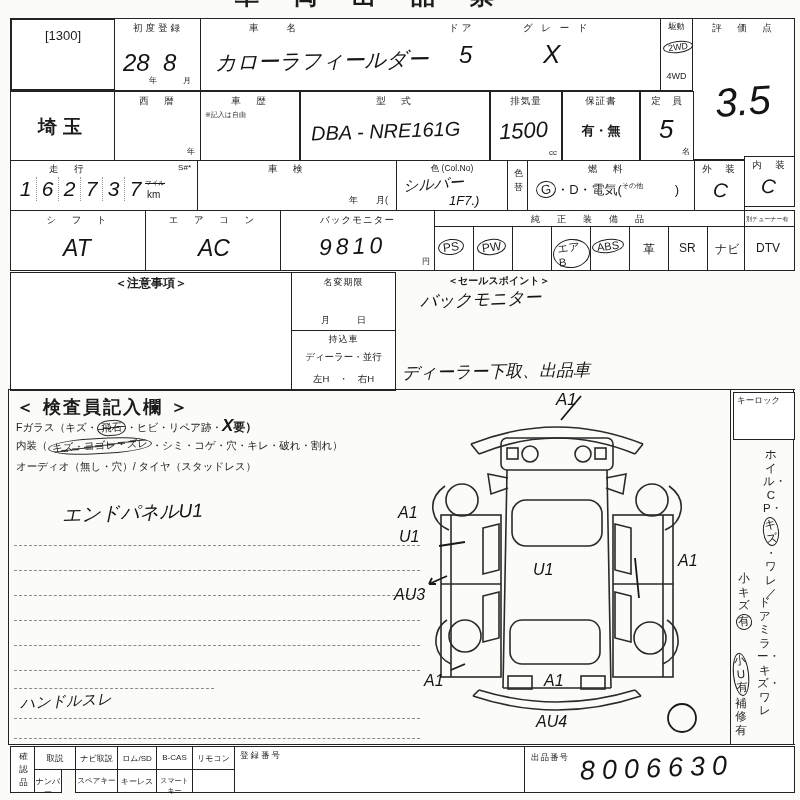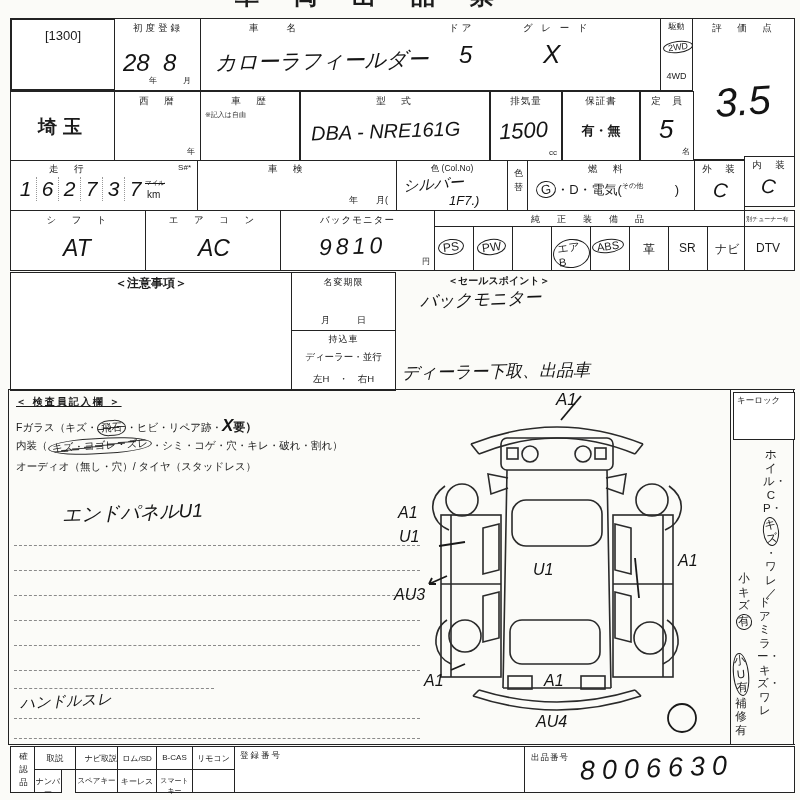--- a/index.html
+++ b/index.html
@@ -214,21 +214,21 @@
 <div class="abs" style="left:400px;top:274px;font-size:10px;font-weight:bold;margin-left:48px;">＜セールスポイント＞</div>
 <div class="hw abs" style="left:420px;top:288px;font-size:17px;transform:rotate(-2deg);">バックモニター</div>
 <div class="hw abs" style="left:402px;top:360px;font-size:17px;transform:rotate(-1deg);">ディーラー下取、出品車</div>
 
 <div class="abs" style="left:8px;top:389px;width:787px;border-top:1.6px solid #232323;"></div>
 <div class="abs" style="left:8px;top:389px;height:356px;border-left:1.6px solid #232323;"></div>
 <div class="abs" style="left:793px;top:389px;height:356px;border-left:1.6px solid #232323;"></div>
 <div class="abs" style="left:730px;top:389px;height:356px;border-left:1.6px solid #232323;"></div>
 <div class="abs" style="left:8px;top:744px;width:787px;border-top:1.6px solid #232323;"></div>
 
-<div class="abs" style="left:16px;top:395px;font-size:10px;font-weight:bold;letter-spacing:2px;text-decoration:underline;">＜ 検査員記入欄 ＞</div>
+<div class="abs" style="left:16px;top:395px;font-size:18px;font-weight:bold;letter-spacing:2px;">＜ 検査員記入欄 ＞</div>
 
 <div class="abs" style="left:16px;top:416px;font-size:10.5px;white-space:nowrap;">
   <span>Fガラス（キズ・</span><span class="scb">飛石</span><span>・ヒビ・リペア跡・</span><span class="hw" style="font-size:17px;font-weight:bold;">X</span><span style="font-size:12px;font-weight:bold;">要）</span>
 </div>
 
 <div class="abs" style="left:16px;top:438px;font-size:10.5px;white-space:nowrap;">
   <span>内装（</span><span class="scb">キズ・ヨゴレ・ズレ</span><span>・シミ・コゲ・穴・キレ・破れ・割れ）</span>
 </div>
 
 <div class="abs" style="left:16px;top:460px;font-size:10.5px;white-space:nowrap;">オーディオ（無し・穴）/ タイヤ（スタッドレス）</div>
@@ -328,21 +328,21 @@
   <span class="vcrc">小U有</span><span>補修有</span>
 </div>
 
 <div class="abs bx" style="left:10px;top:746px;width:25px;height:47px;">
   <div class="vt abs" style="left:6px;top:3px;width:13px;font-size:8.5px;line-height:13px;">確認品</div>
 </div>
 <div class="abs bx" style="left:34px;top:746px;width:42px;height:24px;">
     <div class="abs" style="left:0;top:6px;width:100%;text-align:center;font-size:8.5px;">取説</div>
   </div>
 <div class="abs bx" style="left:75px;top:746px;width:43px;height:24px;">
-    <div class="abs" style="left:0;top:6px;width:100%;text-align:right;font-size:8px;">ナビ取説</div>
+    <div class="abs" style="left:0;top:6px;width:100%;text-align:center;font-size:8px;">ナビ取説</div>
   </div>
 <div class="abs bx" style="left:117px;top:746px;width:40px;height:24px;">
     <div class="abs" style="left:0;top:6px;width:100%;text-align:center;font-size:8px;">ロム/SD</div>
   </div>
 <div class="abs bx" style="left:156px;top:746px;width:37px;height:24px;">
     <div class="abs" style="left:0;top:6px;width:100%;text-align:center;font-size:8px;">B-CAS</div>
   </div>
 <div class="abs bx" style="left:192px;top:746px;width:43px;height:24px;">
     <div class="abs" style="left:0;top:6px;width:100%;text-align:center;font-size:8px;">リモコン</div>
   </div>

